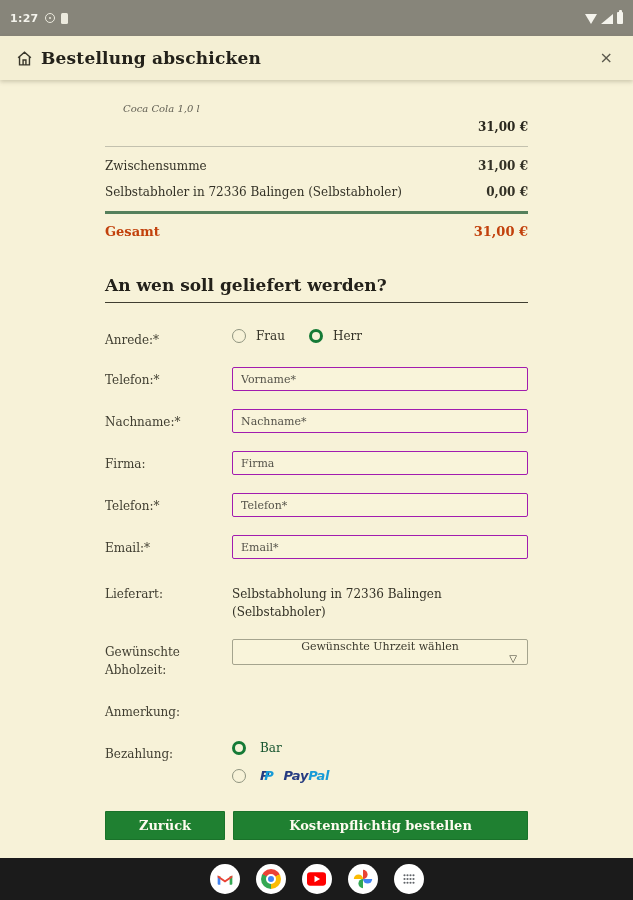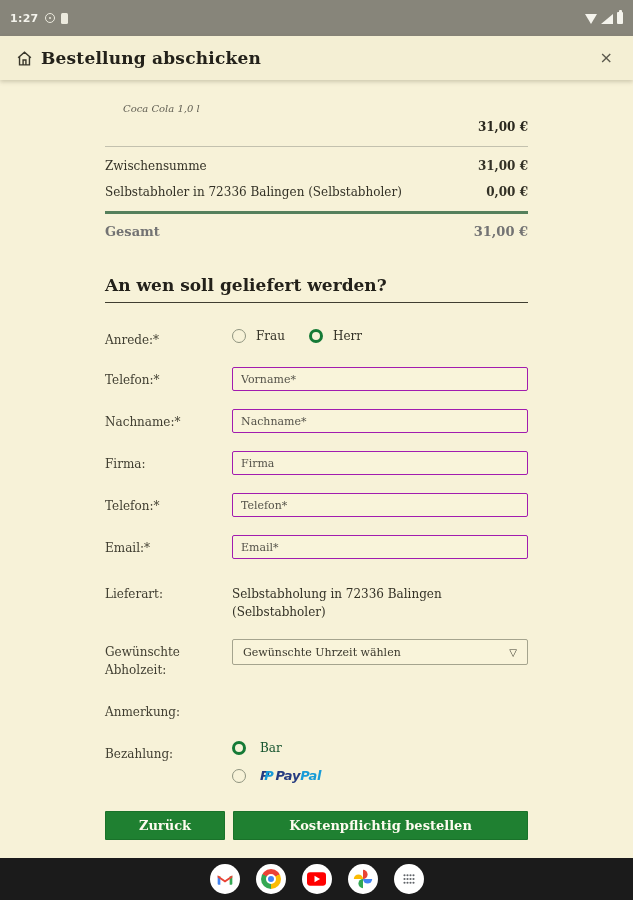--- a/index.html
+++ b/index.html
@@ -40,21 +40,21 @@
   .close-btn { margin-left:auto; font-size:16px; color:#5b594d; cursor:pointer;
     font-family:"DejaVu Sans",sans-serif; line-height:1; padding:4px; }
   
   .content { flex:1 1 auto; padding:15px 105px; overflow:hidden; }
   .item-name { margin-top:8px; font-size:10px; font-style:italic; color:#636155; padding-left:18px; }
   .price-line { margin-top:6px; text-align:right; font-size:12px; font-weight:bold; color:#2a281e; }
   .hr-thin { margin-top:12px; border-top:1px solid #c3c1ae; }
   .sum-row { margin-top:12px; display:flex; justify-content:space-between; font-size:12px; color:#333126; }
   .sum-row .val { font-weight:bold; }
   .hr-green { margin-top:12px; border-top:3px solid #55805c; }
-  .total-row { margin-top:10px; display:flex; justify-content:space-between; font-size:13px; font-weight:bold; color:#737373; }
+  .total-row { margin-top:10px; display:flex; justify-content:space-between; font-size:13px; font-weight:bold; color:#c2410c; }
   .section-heading {
     margin-top:36px; font-size:17px; font-weight:bold; color:#23211a;
     padding-bottom:7px; border-bottom:1px solid #403e31;
   }
   .form-row { margin-top:18px; display:flex; align-items:flex-start; }
   .form-row.first { margin-top:24px; }
   .form-label { width:127px; flex:0 0 auto; font-size:12px; color:#403e31; padding-top:4px; line-height:1.5; }
   .form-field { flex:1 1 auto; }
   .text-input {
     width:100%; height:24px; background:#f9f4da; border:1px solid #a21caf;
@@ -62,36 +62,36 @@
     border-radius:2px;
   }
   .text-input::placeholder { color:#55534a; opacity:1; }
   .radio-group { display:flex; align-items:center; gap:10px; padding-top:2px; }
   .radio { width:14px; height:14px; border-radius:50%; border:1.5px solid #8f947f; background:transparent; flex:0 0 auto; cursor:pointer; }
   .radio.checked { border:3.5px solid #157a36; background:#f7f2d8; }
   .radio-label { font-size:12px; color:#333126; margin-right:14px; }
   .static-value { font-size:12px; color:#333126; padding-top:4px; line-height:1.5; }
   .select-box {
     width:100%; height:26px; background:#f9f4da; border:1px solid #a5a48e; border-radius:2px;
-    display:flex; align-items:center; padding:0 10px; font-size:11px; color:#3a382c; cursor:pointer;
+    display:flex; align-items:center; padding:0 10px; font-size:11px; color:#3a382c; cursor:pointer;flex-direction:column;
   }
   .select-arrow { margin-left:auto; font-size:10px; color:#3a382c; font-family:"DejaVu Sans",sans-serif; }
   .textarea {
     width:100%; height:52px; background:#f9f4da; border:1px solid #a5a48e; border-radius:2px;
     font-family:"DejaVu Serif",serif; font-size:11px; color:#3a382c; padding:4px 8px; resize:none;
   }
   .helper-text { margin-top:5px; font-size:9px; font-style:italic; color:#6e6c5e; line-height:1.7; }
   .pay-row { margin-top:20px; }
   .pay-option { display:flex; align-items:center; gap:14px; }
   .pay-option + .pay-option { margin-top:13px; }
   .pay-label { font-size:12px; color:#14532d; }
   .paypal-logo { font-style:italic; font-weight:bold; font-size:13px; font-family:"DejaVu Sans","Liberation Sans",sans-serif; letter-spacing:-.3px; }
   .pp-mark1 { color:#253b80; }
   .pp-mark2 { color:#179bd7; margin-left:-5px; }
-  .pp-pay { color:#253b80; margin-left:2px; }
+  .pp-pay { color:#253b80; margin-left:10px; }
   .pp-pal { color:#179bd7; }
   .btn-row { margin-top:28px; display:flex; gap:8px; }
   .btn {
     height:29px; background:#1f8031; border:1px solid #15612374; color:#fdfbef;
     font-family:"DejaVu Serif",serif; font-size:13px; font-weight:bold;
     display:flex; align-items:center; justify-content:center; cursor:pointer; border-radius:1px;
   }
   .btn-back { width:120px; flex:0 0 auto; }
   .btn-submit { flex:1 1 auto; }
   

